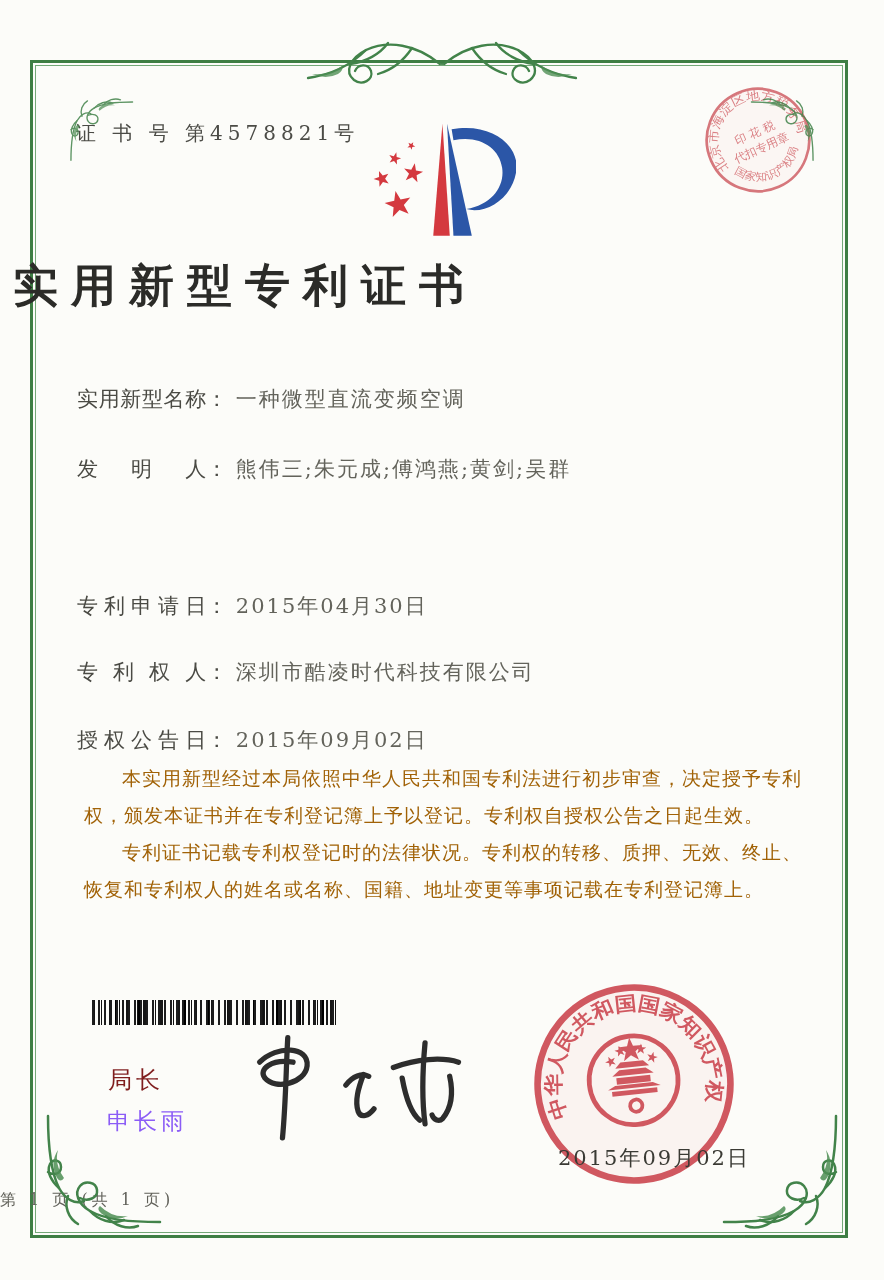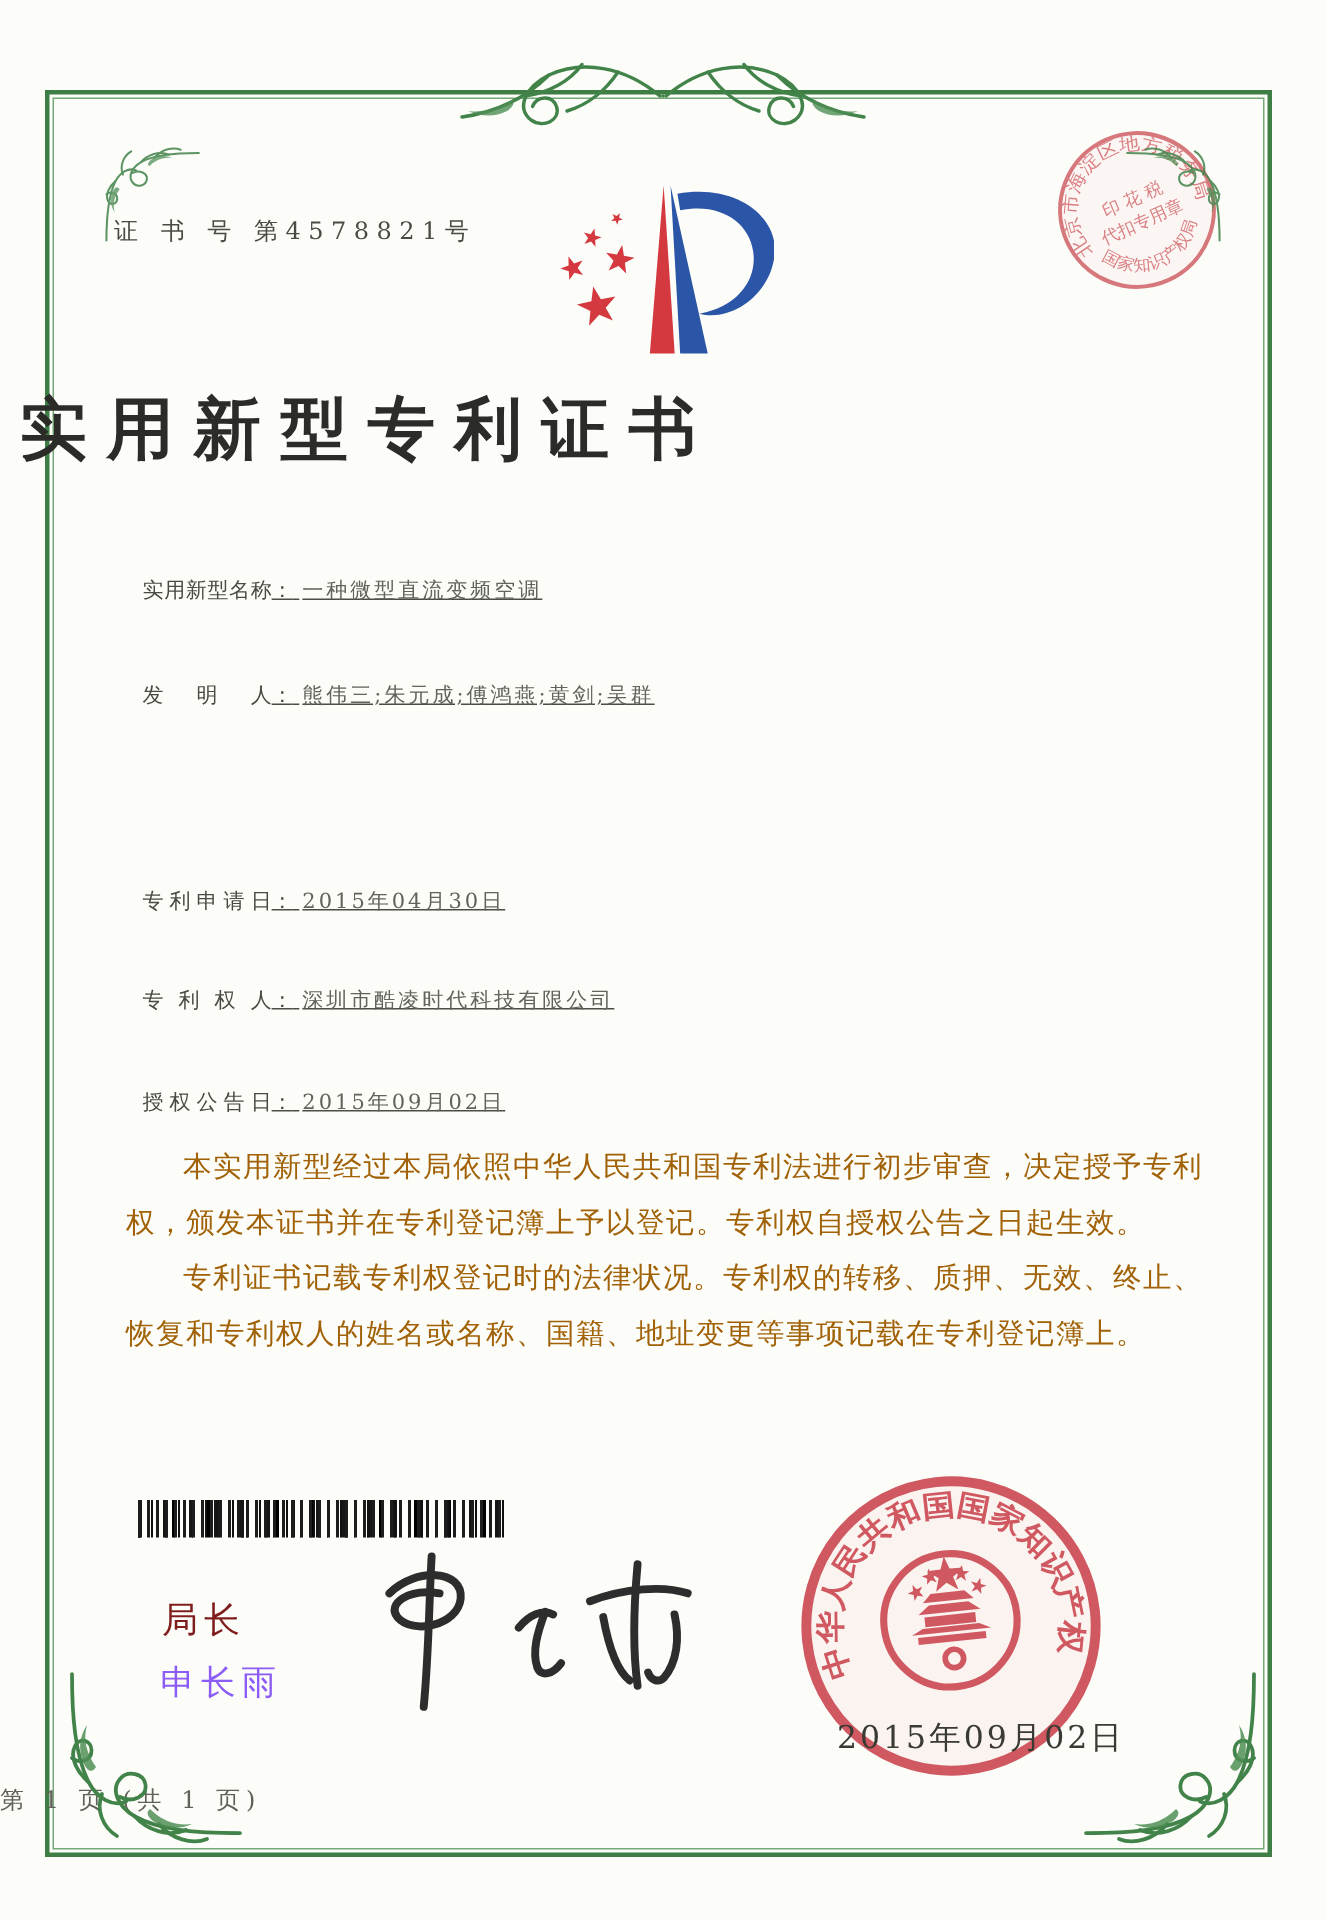--- a/index.html
+++ b/index.html
@@ -21,37 +21,36 @@
   .top-ornament{ position:absolute; top:34px; left:50%; transform:translateX(-50%);
     display:flex; z-index:3; }
   .top-ornament svg{ display:block; }
   .corner{ position:absolute; z-index:3; }
   .corner.br{ right:34px; bottom:42px; }
   .corner.bl{ left:34px; bottom:42px; transform:scaleX(-1); }
   .corner.tl{ left:34px; top:64px; transform:scale(-0.55,-0.55); opacity:.85;}
   .corner.tr{ right:34px; top:64px; transform:scale(0.55,-0.55); opacity:.85;}
   
   .cert-no{
-    position:absolute; left:76px; top:144px; font-size:16px; letter-spacing:5px;
+    position:absolute; left:76px; top:120px; font-size:20px; letter-spacing:5px;
     color:#4b4b46;
   }
   .logo{ position:absolute; left:356px; top:120px; }
   .tax-seal{
     position:absolute; left:692px; top:74px; transform:rotate(-24deg); opacity:.74;
   }
   .doc-title{
     position:absolute; left:0; top:256px; width:100%; 
     font-size:45px; font-weight:700; letter-spacing:13px; color:#2b2b28;
     text-indent:13px;
   }
   
   .field-row{
-    position:absolute; left:95px; width:700px; font-size:14px; color:#4c4c47;
+    position:absolute; left:77px; width:700px; font-size:21px; color:#4c4c47;
     white-space:nowrap;
-    text-decoration:underline;
   }
   .flabel{ display:inline-block; width:6.15em; text-align:justify; text-align-last:justify;
     vertical-align:top; color:#4a4a44;}
   .fcolon{ color:#4a4a44; }
   .fvalue{ color:#63635b; letter-spacing:2px; padding-left:2px;}
   
   .body-text{
     position:absolute; left:84px; top:760px; width:718px;
     font-size:19px; line-height:37px; color:#a16207; text-align:justify;
     letter-spacing:1px;

